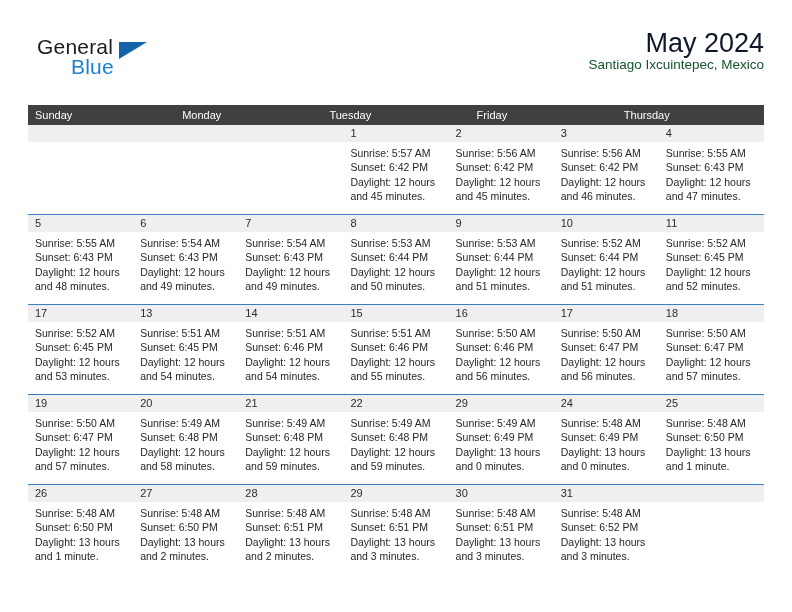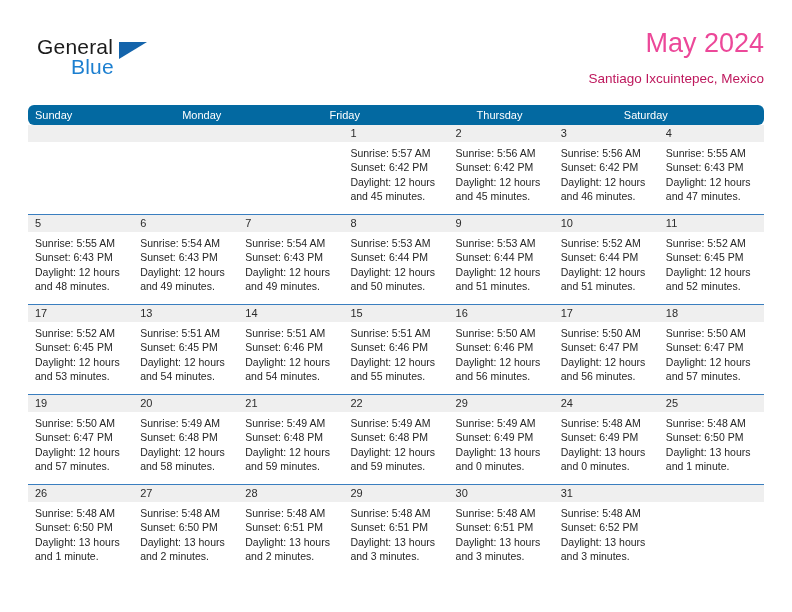--- a/index.html
+++ b/index.html
@@ -64,44 +64,42 @@
   }
 
   .title-block {
     position: absolute;
     right: 0;
     top: 0;
     text-align: right;
   }
   .cal-title {
     font-size: 27px;
-    color: #ec4899;
+    color: #0f172a;
     line-height: 1;
     padding-top: 4px;
     white-space: nowrap;
   }
   .cal-subtitle {
     font-size: 13.5px;
-    color: #be185d;
-    margin-top: 14px;
+    color: #14532d;
     white-space: nowrap;
   }
 
   
   .calendar {
     position: absolute;
     left: 28px;
     top: 105px;
     width: 736px;
   }
   .dow-row {
     display: flex;
-    background: #0369a1;
+    background: #404040;
     height: 20px;
-    border-radius: 6px;
   }
   .dow {
     flex: 1 1 0;
     color: #ffffff;
     font-size: 11px;
     line-height: 20px;
     padding-left: 7px;
     box-sizing: border-box;
     white-space: nowrap;
     overflow: hidden;
@@ -160,23 +158,23 @@
       <div class="cal-title">May 2024</div>
       <div class="cal-subtitle">Santiago Ixcuintepec, Mexico</div>
     </div>
 
   </div>
 
   <div class="calendar">
     <div class="dow-row" id="dow-row">
         <div class="dow">Sunday</div>
         <div class="dow">Monday</div>
+        <div class="dow">Tuesday</div>
         <div class="dow">Friday</div>
         <div class="dow">Thursday</div>
-        <div class="dow">Saturday</div>
       </div>
     <div id="weeks-container">
         <div class="week">
           <div class="cell empty">
             <div class="cell-daynum"></div>
             <div class="cell-body"></div>
           </div>
           <div class="cell empty">
             <div class="cell-daynum"></div>
             <div class="cell-body"></div>

